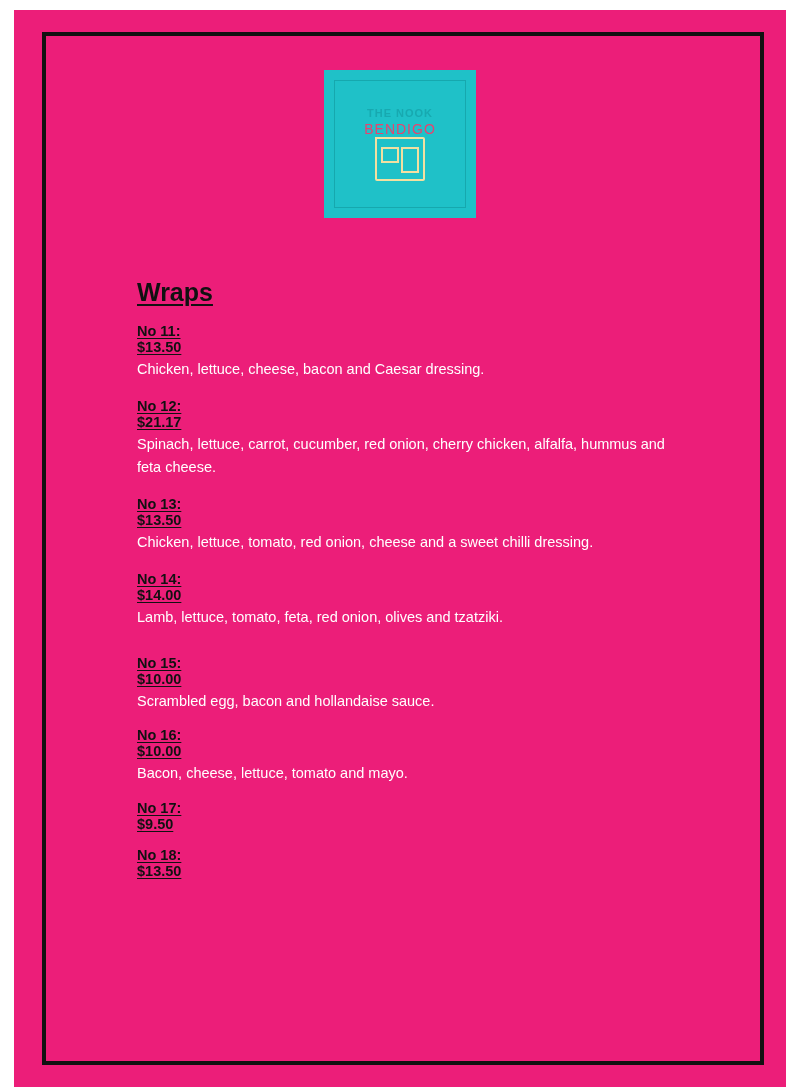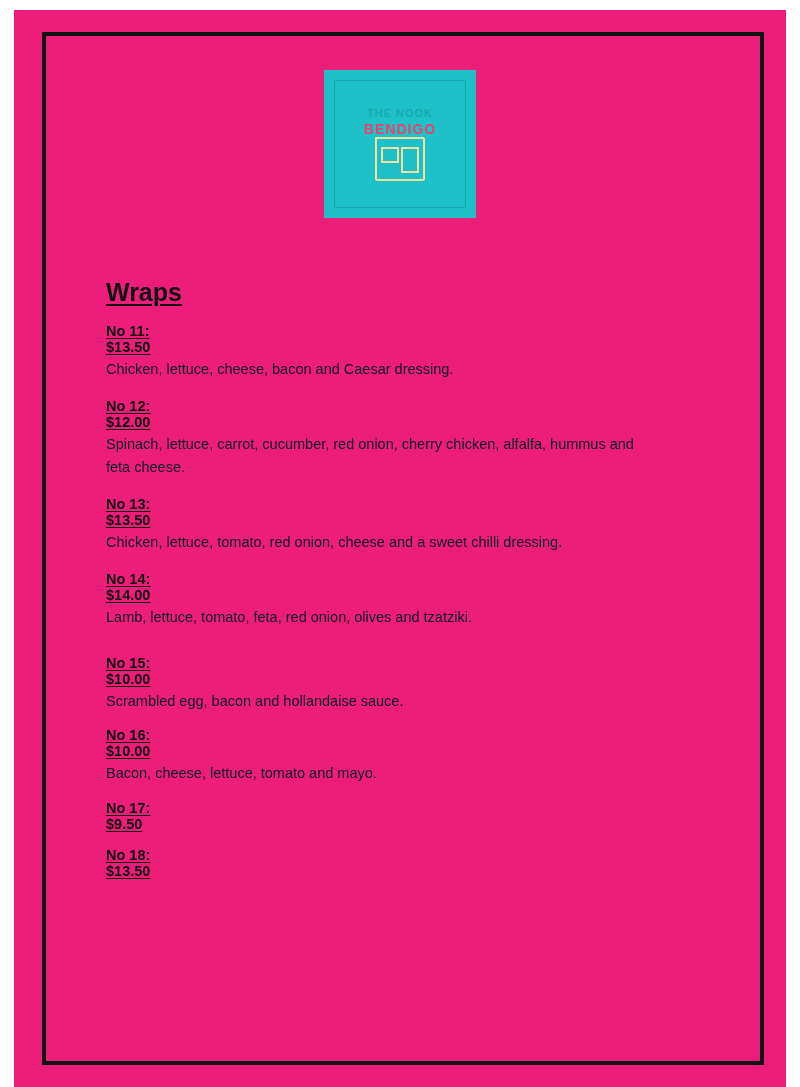--- a/index.html
+++ b/index.html
@@ -70,21 +70,21 @@
     letter-spacing: 1px;
     color: #17a9b0;
     font-weight: bold;
     margin-bottom: 2px;
     z-index: 2;
   }
   .logo-text-main {
     font-size: 14px;
     letter-spacing: 1px;
     color: #e8436f;
-    font-weight: bold;
+    font-weight: normal;
     z-index: 2;
   }
   .logo-shop {
     width: 46px;
     height: 40px;
     border: 2px solid #f3e0a0;
     border-radius: 2px;
     position: relative;
     z-index: 2;
   }
@@ -111,21 +111,21 @@
     left: -2px;
     top: -2px;
     width: 46px;
     height: 6px;
     border-top: 2px solid #f3e0a0;
     z-index: 3;
   }
 
   .content {
     position: absolute;
-    left: 92px;
+    left: 123px;
     top: 268px;
     right: 60px;
   }
   .section {
     margin-bottom: 26px;
   }
   .section-title {
     font-size: 25px;
     font-weight: bold;
     color: #111111;
@@ -149,21 +149,21 @@
   }
   .item-no {
     width: 92px;
     display: inline-block;
   }
   .item-price {
     display: inline-block;
   }
   .item-desc {
     font-size: 14.5px;
-    color: #0f172a;
+    color: #ffffff;
     line-height: 1.58;
     max-width: 545px;
   }
   #croissants-section .item {
     margin-bottom: 15px;
   }
   #croissants-section .section-title {
     margin-bottom: 14px;
   }
 </style>
@@ -194,21 +194,21 @@
           <div class="item-head">
             <span class="item-no">No 11:</span>
             <span class="item-price">$13.50</span>
           </div>
           <div class="item-desc">Chicken, lettuce, cheese, bacon and Caesar dressing.</div>
         </div>
 
         <div class="item">
           <div class="item-head">
             <span class="item-no">No 12:</span>
-            <span class="item-price">$12.00</span>
+            <span class="item-price">$21.17</span>
           </div>
           <div class="item-desc">Spinach, lettuce, carrot, cucumber, red onion, cherry chicken, alfalfa, hummus and feta cheese.</div>
         </div>
 
         <div class="item">
           <div class="item-head">
             <span class="item-no">No 13:</span>
             <span class="item-price">$13.50</span>
           </div>
           <div class="item-desc">Chicken, lettuce, tomato, red onion, cheese and a sweet chilli dressing.</div>

